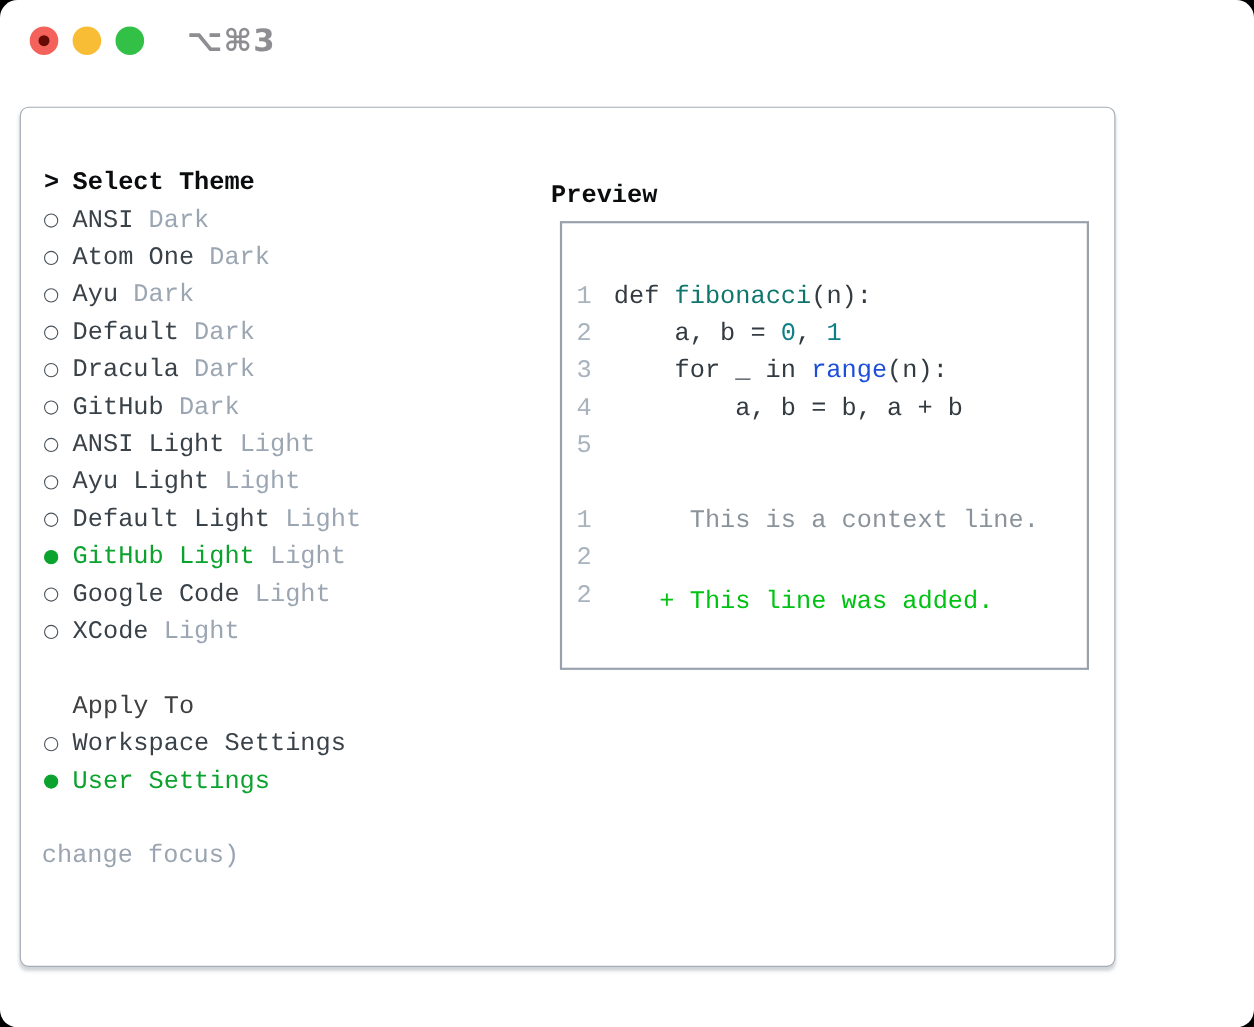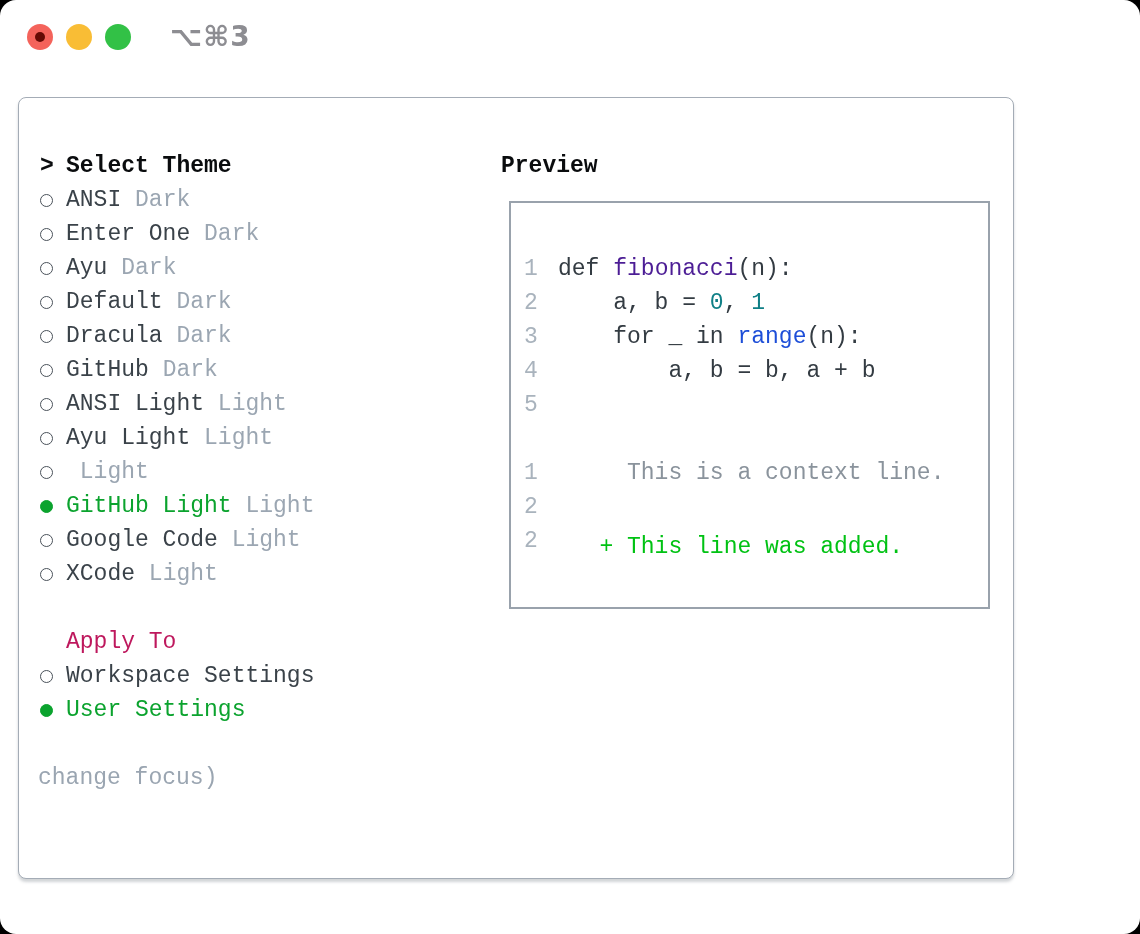--- a/index.html
+++ b/index.html
@@ -48,45 +48,45 @@
     width:28px;flex:none;display:flex;align-items:center;
   }
   .row .marker .circle{
     width:13px;height:13px;border-radius:50%;
     border:1.5px solid #4a525a;margin-left:2px;box-sizing:border-box;
   }
   .row.selected .marker .circle{background:#0ba32e;border-color:#0ba32e;}
   .row.selected .name{color:#0ba32e;}
   .row .cursor{font-weight:700;color:#0a0c0e;margin-left:2px;}
   .row.header .label{font-weight:700;color:#0a0c0e;}
-  .row.subheader .label{color:#be185d;}
+  .row.subheader .label{color:#404040;}
   .row .suffix{color:#9ba6b2;}
   .row.help{color:#9aa5b1;}
   .row.spacer{pointer-events:none;}
   
   .preview-title{
-    position:absolute;left:482px;top:51px;height:34px;
+    position:absolute;left:482px;top:63px;height:34px;
     display:flex;align-items:center;
     font-size:23px;font-weight:700;color:#0a0c0e;
   }
   .preview-box{
     position:absolute;left:490px;top:103px;width:481px;height:408px;
     box-sizing:border-box;border:2px solid #99a2ac;background:#fff;
   }
   .code{position:absolute;left:13px;top:49px;}
   .code-row{
     height:34px;display:flex;align-items:center;
     font-size:23px;white-space:pre;
   }
   .code-row .ln{
     display:inline-block;width:14px;margin-right:20px;
     color:#a9b3bd;text-align:left;flex:none;
   }
   .seg-code{color:#333b42;}
-  .seg-func{color:#4c1d95;}
+  .seg-func{color:#0f766e;}
   .seg-number{color:#0f7f86;}
   .seg-builtin{color:#1d4ed8;}
   .seg-context{color:#8a939c;}
   .seg-deleted{color:#cc3322;}
   .seg-added{color:#00c213;margin-top:12px;}
 </style>
 </head>
 <body>
 
 <div class="window">
@@ -111,21 +111,21 @@
       </div>
       <div id="theme-items">
   <div class="row">
     <span class="marker"><span class="circle"></span></span>
     <span class="name">ANSI</span><span> </span>
     <span class="suffix">Dark</span>
   </div>
 
   <div class="row">
     <span class="marker"><span class="circle"></span></span>
-    <span class="name">Enter One</span><span> </span>
+    <span class="name">Atom One</span><span> </span>
     <span class="suffix">Dark</span>
   </div>
 
   <div class="row">
     <span class="marker"><span class="circle"></span></span>
     <span class="name">Ayu</span><span> </span>
     <span class="suffix">Dark</span>
   </div>
 
   <div class="row">
@@ -153,21 +153,21 @@
   </div>
 
   <div class="row">
     <span class="marker"><span class="circle"></span></span>
     <span class="name">Ayu Light</span><span> </span>
     <span class="suffix">Light</span>
   </div>
 
   <div class="row">
     <span class="marker"><span class="circle"></span></span>
-    <span> </span>
+    <span class="name">Default Light</span><span> </span>
     <span class="suffix">Light</span>
   </div>
 
   <div class="row selected">
     <span class="marker"><span class="circle"></span></span>
     <span class="name">GitHub Light</span><span> </span>
     <span class="suffix">Light</span>
   </div>
 
   <div class="row">

